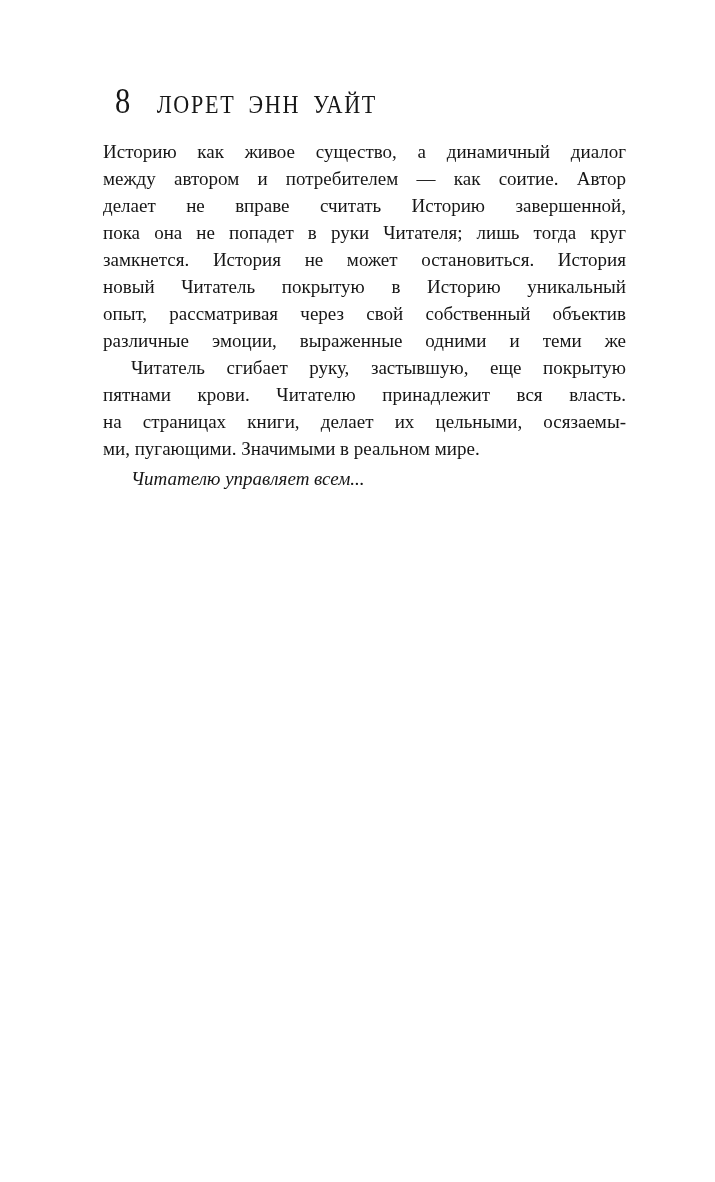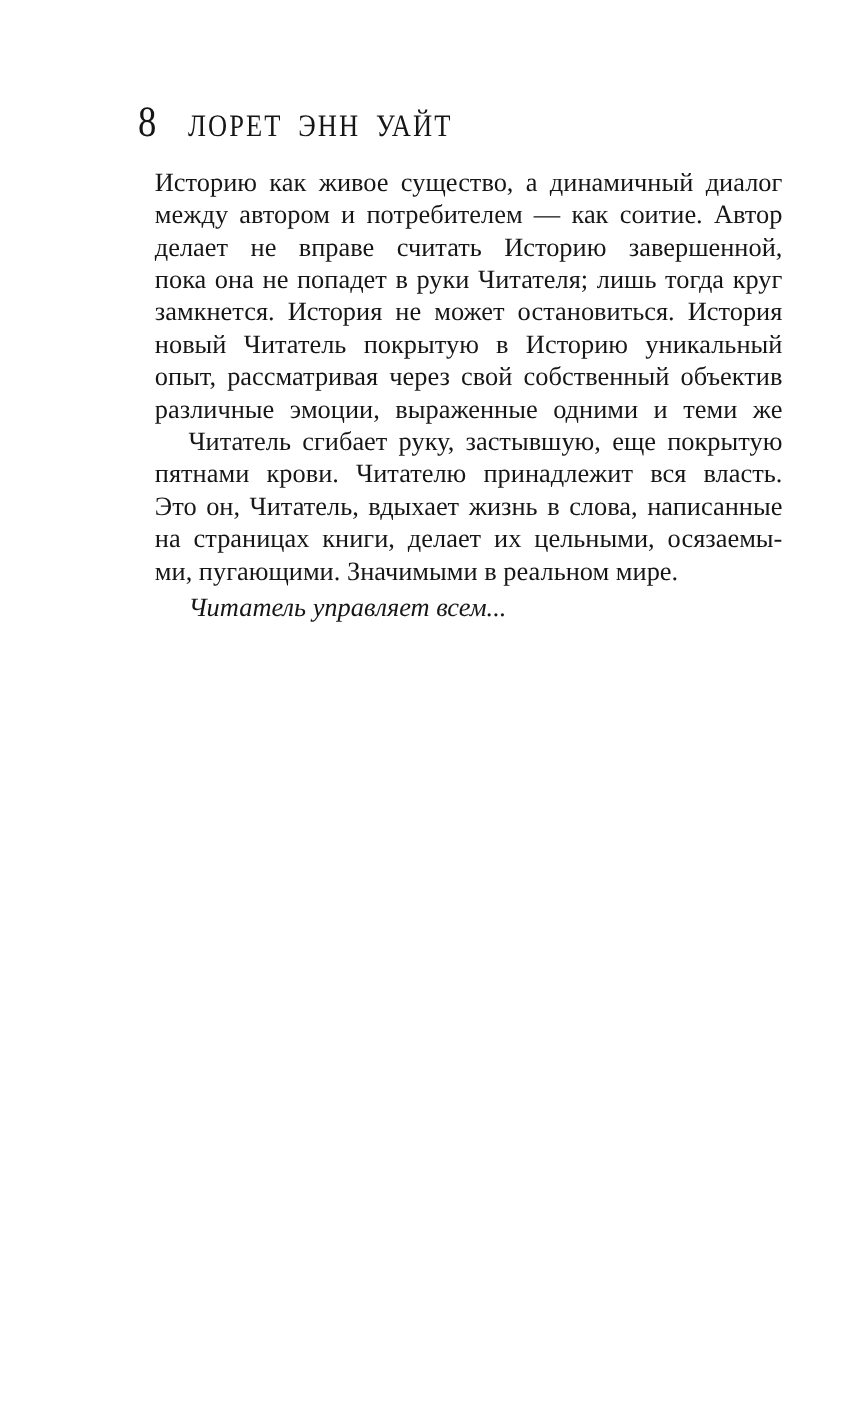--- a/index.html
+++ b/index.html
@@ -39,24 +39,24 @@
     font-size: 26px;
     line-height: 34px;
     font-weight: 400;
     letter-spacing: 2px;
     word-spacing: 7px;
     text-transform: uppercase;
   }
   
   .page-body {
     position: absolute;
-    left: 129px;
+    left: 103px;
     top: 138px;
     width: 523px;
-    font-size: 22px;
+    font-size: 19px;
     line-height: 27px;
   }
   .paragraph {
     margin: 0;
     padding: 0;
   }
   .paragraph.italic {
     font-style: italic;
     margin-top: 3px;
   }
@@ -90,22 +90,21 @@
         <div class="line">делает не вправе считать Историю завершенной,</div>
         <div class="line">пока она не попадет в руки Читателя; лишь тогда круг</div>
         <div class="line">замкнется. История не может остановиться. История</div>
         <div class="line">новый Читатель покрытую в Историю уникальный</div>
         <div class="line">опыт, рассматривая через свой собственный объектив</div>
         <div class="line">различные эмоции, выраженные одними и теми же</div>
       </div>
       <div class="paragraph">
         <div class="line indent">Читатель сгибает руку, застывшую, еще покрытую</div>
         <div class="line">пятнами крови. Читателю принадлежит вся власть.</div>
-        <div class="line">Это он, Читатель, вдыхает жизнь в слова, написанные</div>
         <div class="line">на страницах книги, делает их цельными, осязаемы-</div>
         <div class="line last">ми, пугающими. Значимыми в реальном мире.</div>
       </div>
       <div class="paragraph italic">
-        <div class="line last indent">Читатель управляет всем...</div>
+        <div class="line last indent">Читателю управляет всем...</div>
       </div>
     </div>
 
 </div>
 
 </body></html>

